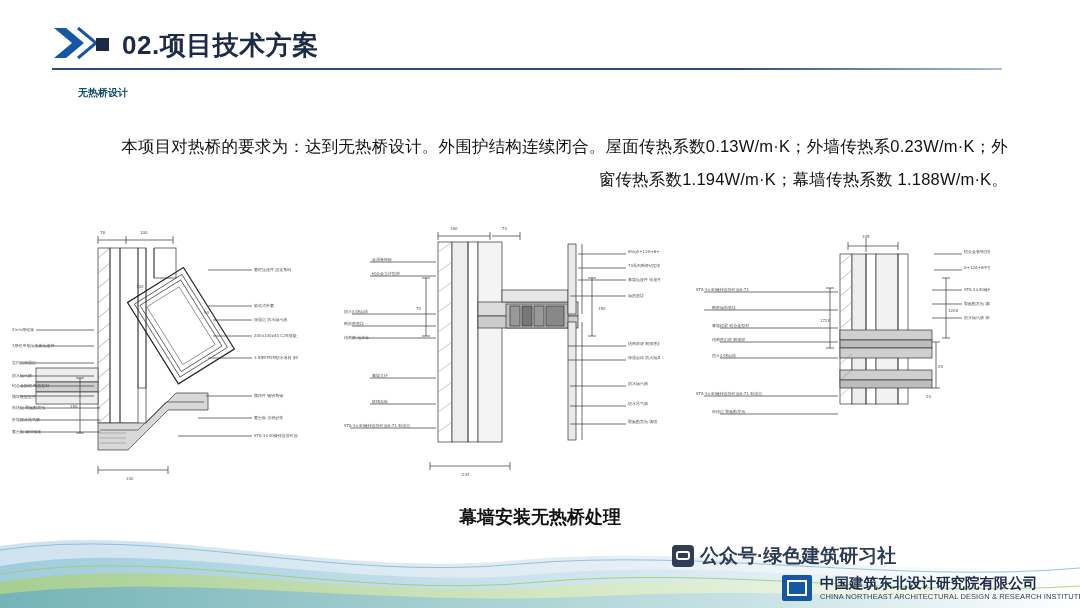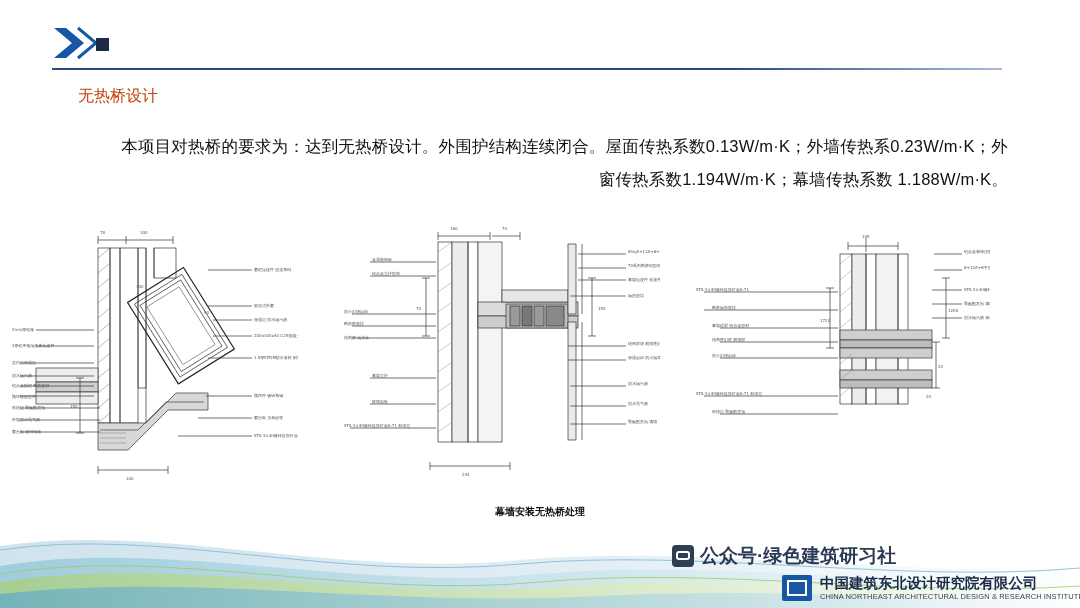--- a/index.html
+++ b/index.html
@@ -27,40 +27,40 @@
     letter-spacing:0.5px;
     white-space:nowrap;
   }
   .title-rule{
     position:absolute;left:52px;top:68px;width:950px;height:2px;
     background:linear-gradient(to right,#2d4a80 0%,#2d4a80 72%,#a9bcd8 100%);
   }
   
   .subhead{
     position:absolute;left:78px;top:86px;
-    font-size:16px;font-weight:normal;color:#c2410c;
+    font-size:10px;font-weight:bold;color:#0c4a6e;
     white-space:nowrap;
   }
   
   .para{
     position:absolute;left:78px;top:130px;width:930px;
     font-size:16.5px;color:#111111;line-height:2.0;
     text-indent:2em;
     letter-spacing:0.2px;
     text-align:right;
   }
   
   .drawings{
     position:absolute;left:0px;top:218px;width:1080px;height:275px;
   }
   .dwg{position:absolute;top:0;height:275px;}
   .dwg svg{display:block;}
   .caption{
     position:absolute;left:0;top:505px;width:1080px;text-align:center;
-    font-size:10px;font-weight:bold;color:#111;
+    font-size:18px;font-weight:bold;color:#111;
   }
   
   .footer{
     position:absolute;left:0;top:520px;width:1080px;height:88px;
     overflow:hidden;
   }
   .wm{
     position:absolute;left:672px;top:543px;
     display:flex;align-items:center;gap:6px;
   }
@@ -99,20 +99,21 @@
 <body>
 
 <div class="header">
   <span class="chev">
     <svg width="46" height="34" viewBox="0 0 46 34">
       <path d="M2 2 L20 17 L2 32 L14 32 L32 17 L14 2 Z" fill="#1557a5"></path>
       <path d="M26 2 L44 17 L26 32" fill="none" stroke="#1557a5" stroke-width="3"></path>
     </svg>
   </span>
   <span class="sq"></span>
+  <div class="title">02.项目技术方案</div>
   <div class="title-rule"></div>
 </div>
 
 <div class="subhead">无热桥设计</div>
 
 <div class="para">本项目对热桥的要求为：达到无热桥设计。外围护结构连续闭合。屋面传热系数0.13W/m·K；外墙传热系0.23W/m·K；外窗传热系数1.194W/m·K；幕墙传热系数 1.188W/m·K。</div>
 
 <div class="drawings">
 
   <div class="dwg" style="left:8px;width:290px;">

